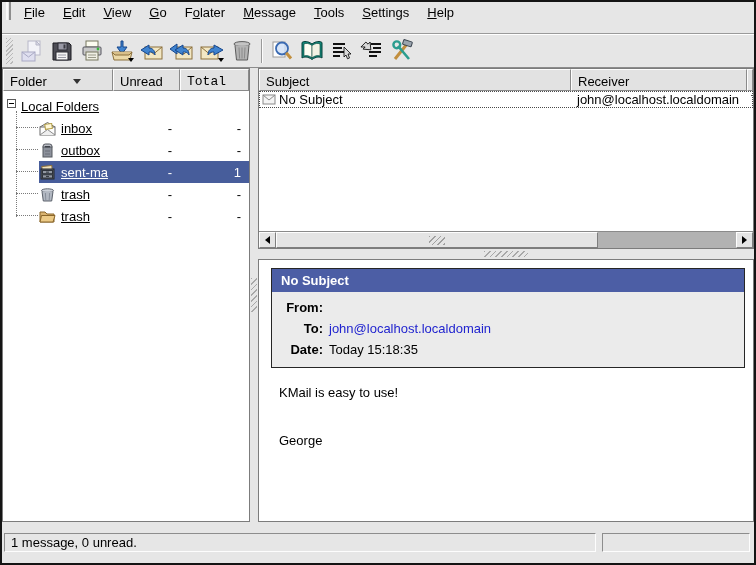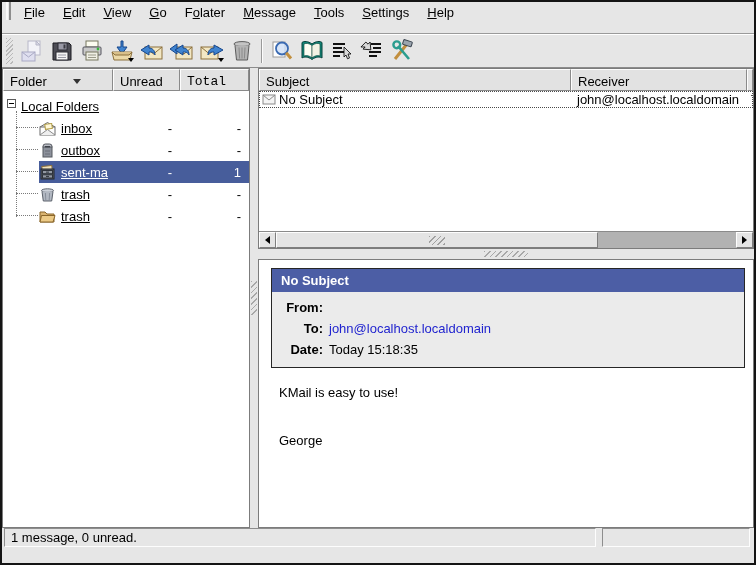--- a/index.html
+++ b/index.html
@@ -97,21 +97,21 @@
   .hdrtitle { height:23px; background:#4c5ea5; color:#fff; font-weight:bold; line-height:23px; padding-left:9px; }
   .hdrfields { background:#ebebeb; padding:5px 0 7px 0; }
   .frow { height:21px; display:flex; align-items:center; padding-left:9px; }
   .flabel { font-weight:bold; width:42px; flex:0 0 auto;text-align:right; }
   .fval { margin-left:6px; }
   .link { color:#2124cf; text-decoration:none; }
   .body { margin:17px 0 0 20px; }
   .bline { min-height:16px; line-height:16px; }
 
   
-  .statusbar { height:35px; flex:0 0 auto; background:#e6e6e6; display:flex; align-items:flex-start; padding:0 2px; }
+  .statusbar { height:41px; flex:0 0 auto; background:#e6e6e6; display:flex; align-items:center; padding:0 2px; }
   .scell { height:19px; border:1px solid; border-color:#8d8d8d #fdfdfd #fdfdfd #8d8d8d;
            display:flex; align-items:center; padding-left:6px; background:#e6e6e6; }
   .scell.mainc { flex:1; margin-right:6px; }
   .scell.side { width:148px; margin-right:2px; }
 </style>
 </head>
 <body>
 
 <div class="window">
 

